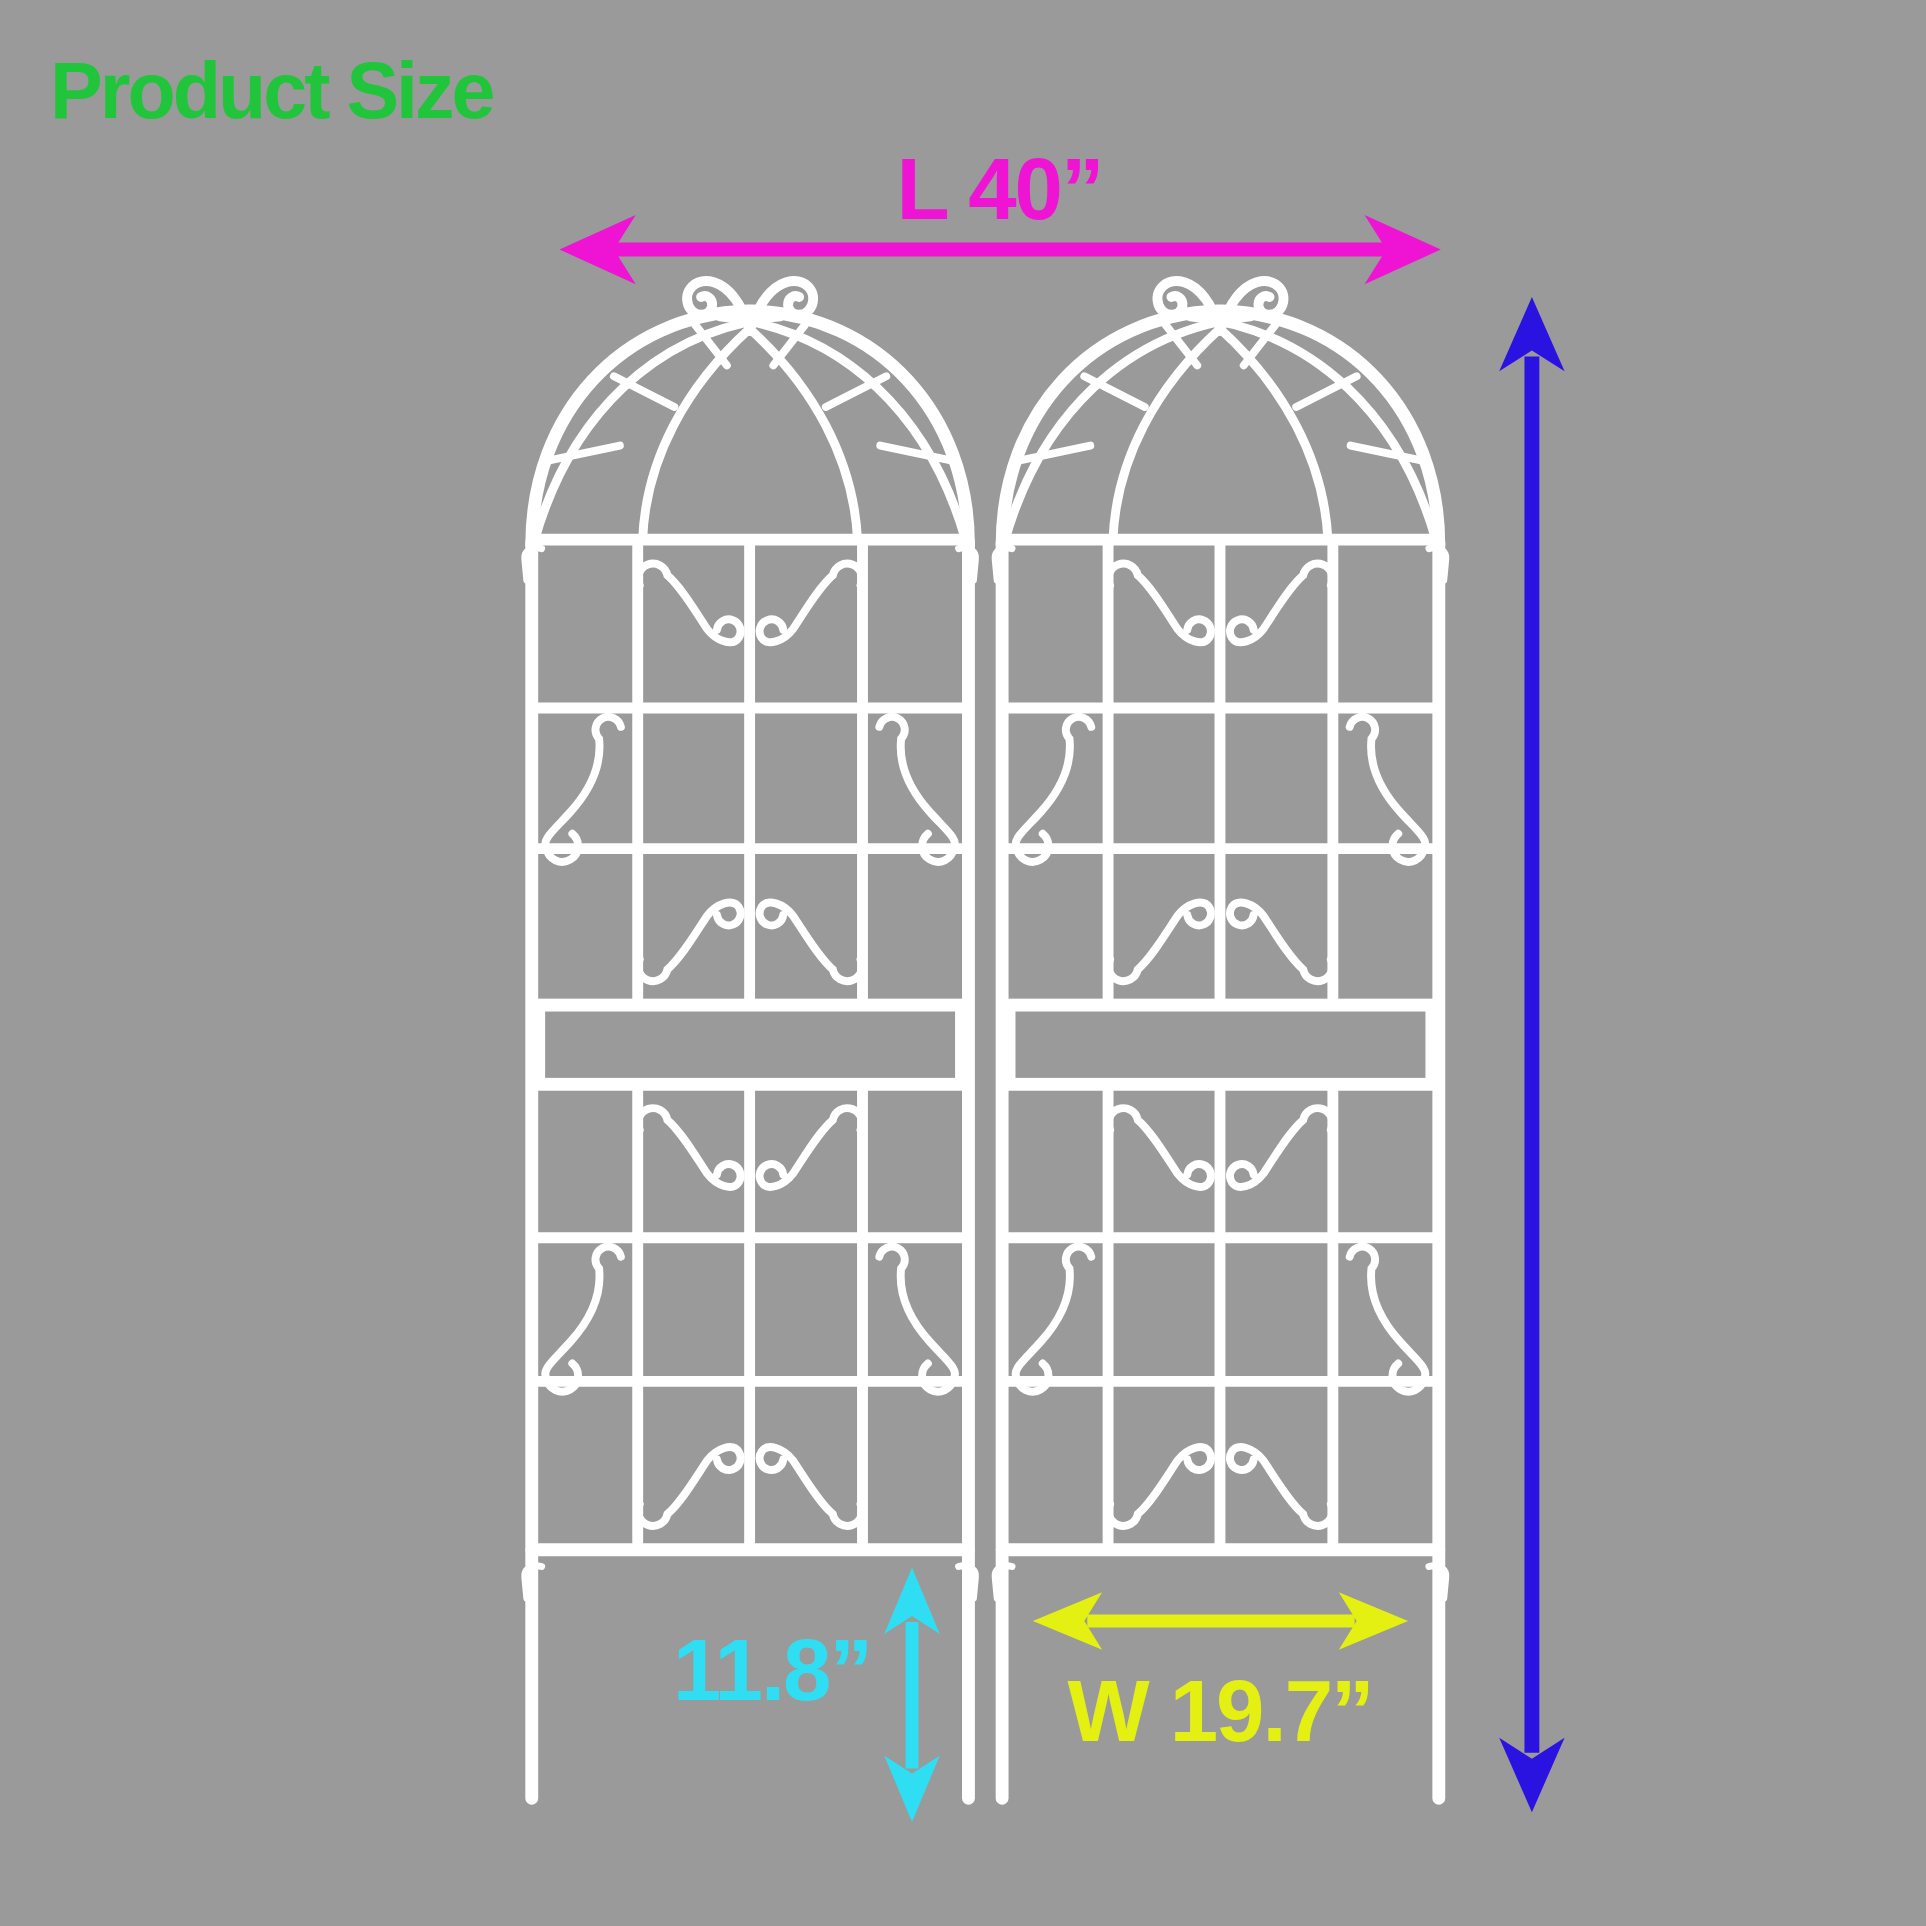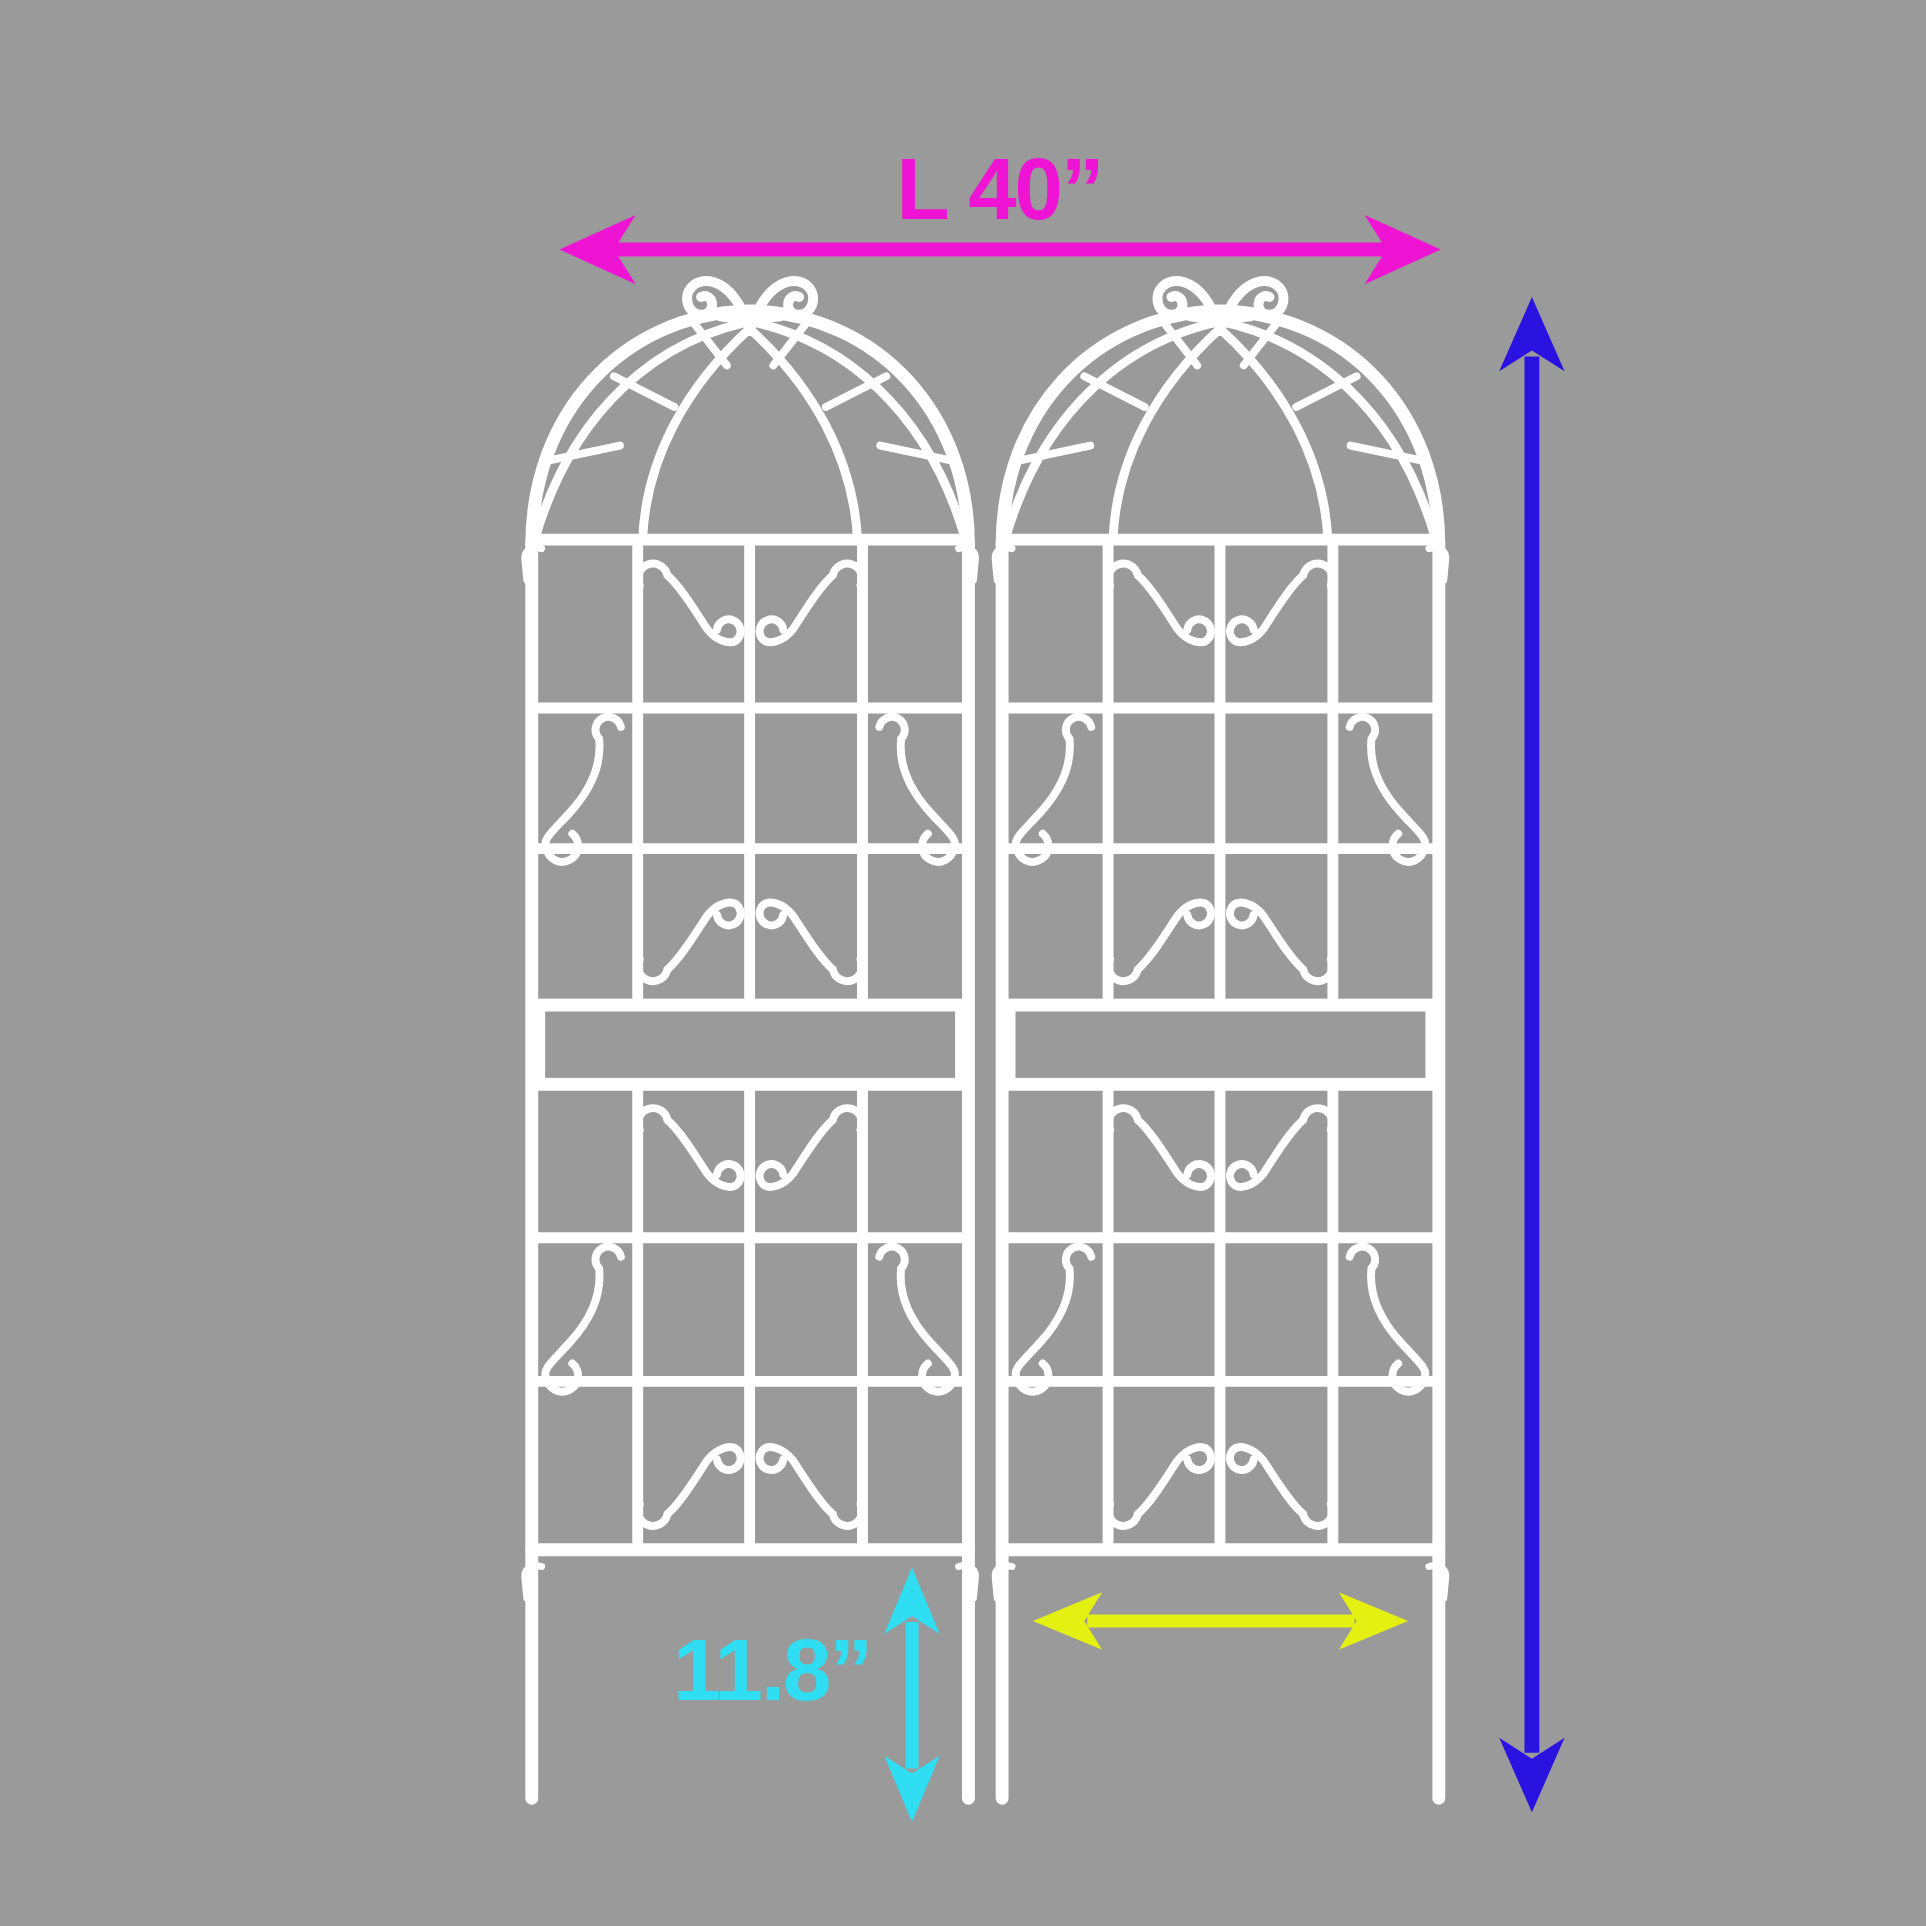--- a/index.html
+++ b/index.html
@@ -131,17 +131,19 @@
       <polygon points="921,1840 893,1773 921,1791 949,1773" stroke="none"></polygon>
     </g>
 
     <g fill="#e4ef12" stroke="#e4ef12">
       <line x1="1098" y1="1637" x2="1368" y2="1637" stroke-width="13"></line>
       <polygon points="1043,1637 1113,1608 1095,1637 1113,1666" stroke="none"></polygon>
       <polygon points="1422,1637 1352,1608 1370,1637 1352,1666" stroke="none"></polygon>
     </g>
   </svg>
 
+  <div class="label title-label">Product Size</div>
   <div class="label length-label">L 40”</div>
   <div class="label leg-label">11.8”</div>
+  <div class="label width-label">W 19.7”</div>
 
 </div>
 
 
 </body></html>

